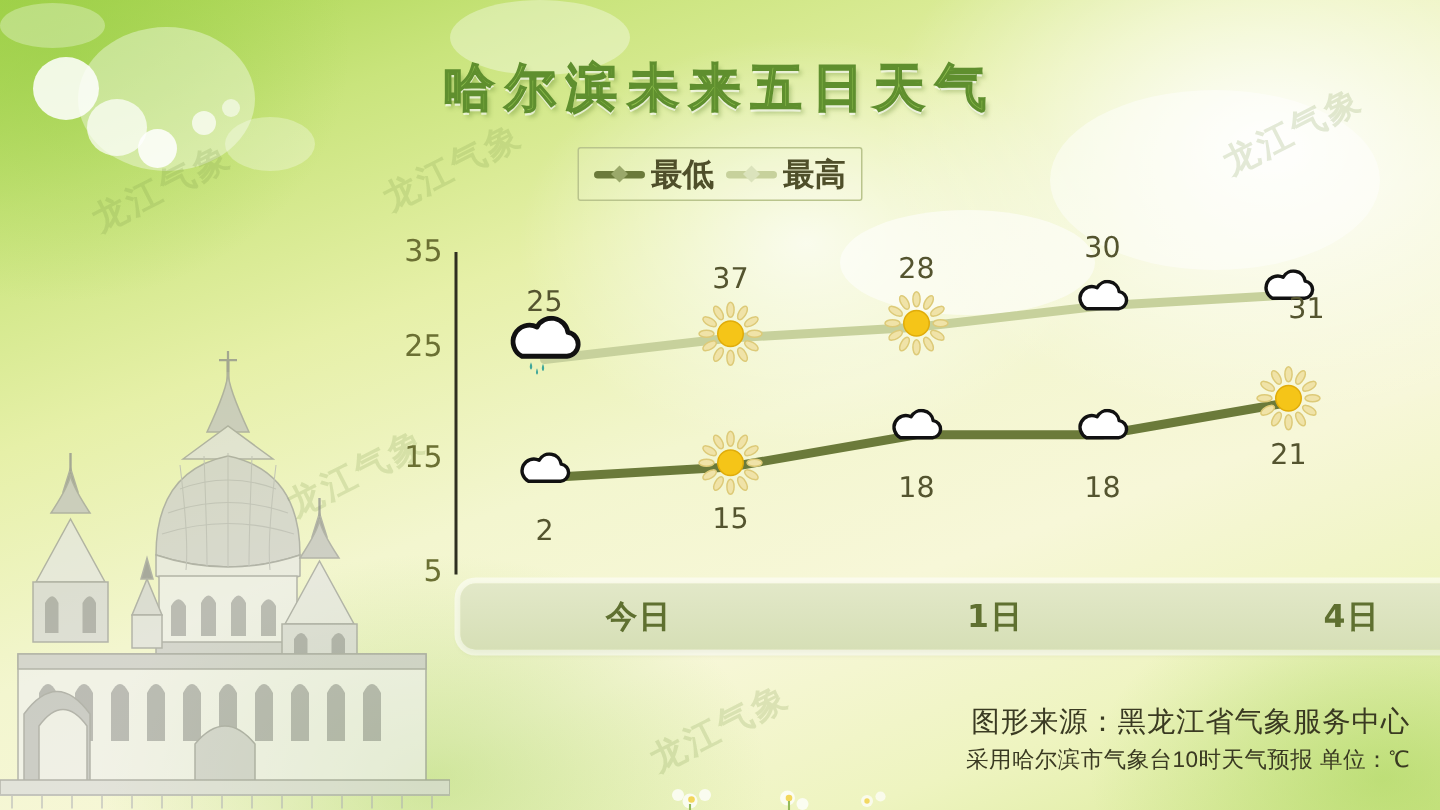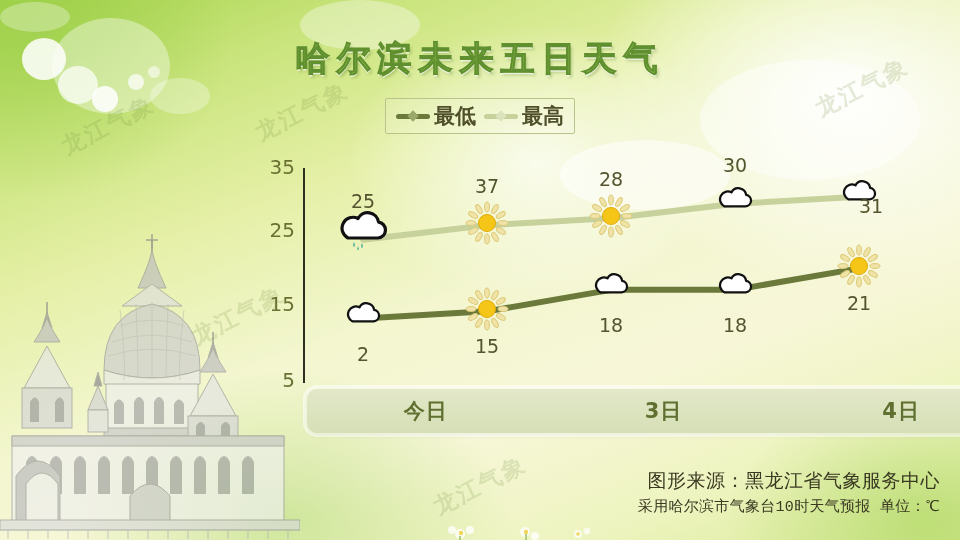--- a/index.html
+++ b/index.html
@@ -56,21 +56,21 @@
     border-radius:10px;
     box-shadow:0 0 0 4px rgba(255,255,255,.55), 0 2px 4px rgba(120,140,80,.25);
     display:flex;align-items:center;
   }
   .xlab{
     flex:1;text-align:center;font-size:21px;font-weight:bold;color:#5f7030;
     font-family:"DejaVu Sans",sans-serif;letter-spacing:1px;
   }
   .footer{position:absolute;right:20px;bottom:24px;text-align:right;}
   .f1{font-size:19px;color:#3a3a22;font-family:"DejaVu Sans",sans-serif;letter-spacing:.5px;}
-  .f2{font-size:15px;color:#3a3a22;font-family:Liberation Mono, monospace;margin-top:3px;letter-spacing:.3px;}
+  .f2{font-size:15px;color:#3a3a22;font-family:Liberation Sans, sans-serif;margin-top:3px;letter-spacing:.3px;}
 </style>
 </head>
 <body>
 
 <div id="stage">
 
   <div class="bgblob" style="left:52px;top:18px;width:118px;height:96px;background:rgba(255,255,255,.38);"></div>
   <div class="bgblob" style="left:22px;top:38px;width:44px;height:42px;background:rgba(255,255,255,.85);"></div>
   <div class="bgblob" style="left:58px;top:66px;width:40px;height:38px;background:rgba(255,255,255,.70);"></div>
   <div class="bgblob" style="left:92px;top:86px;width:26px;height:26px;background:rgba(255,255,255,.85);"></div>
@@ -291,21 +291,21 @@
               <ellipse cx="36.9" cy="15.0" rx="2.4" ry="5" transform="rotate(420 36.9 15.0)"></ellipse>
             </g>
             <circle cx="23" cy="23" r="8.5" fill="#f5c518" stroke="#e0ac0a" stroke-width="1"></circle>
           </svg></div>
         <div class="dlabel" style="left: 556px; top: 142.333px;">21</div>
       </div>
   </div>
 
   <div class="xbar">
     <div class="xlab">今日</div>
-    <div class="xlab">3日</div>
+    <div class="xlab">1日</div>
     <div class="xlab">4日</div>
   </div>
 
   <div class="footer">
     <div class="f1">图形来源：黑龙江省气象服务中心</div>
     <div class="f2">采用哈尔滨市气象台10时天气预报 单位：℃</div>
   </div>
 
   <svg style="position:absolute;left:430px;bottom:0;width:140px;height:40px;opacity:.85;">
     <g fill="#ffffff" opacity=".9">

